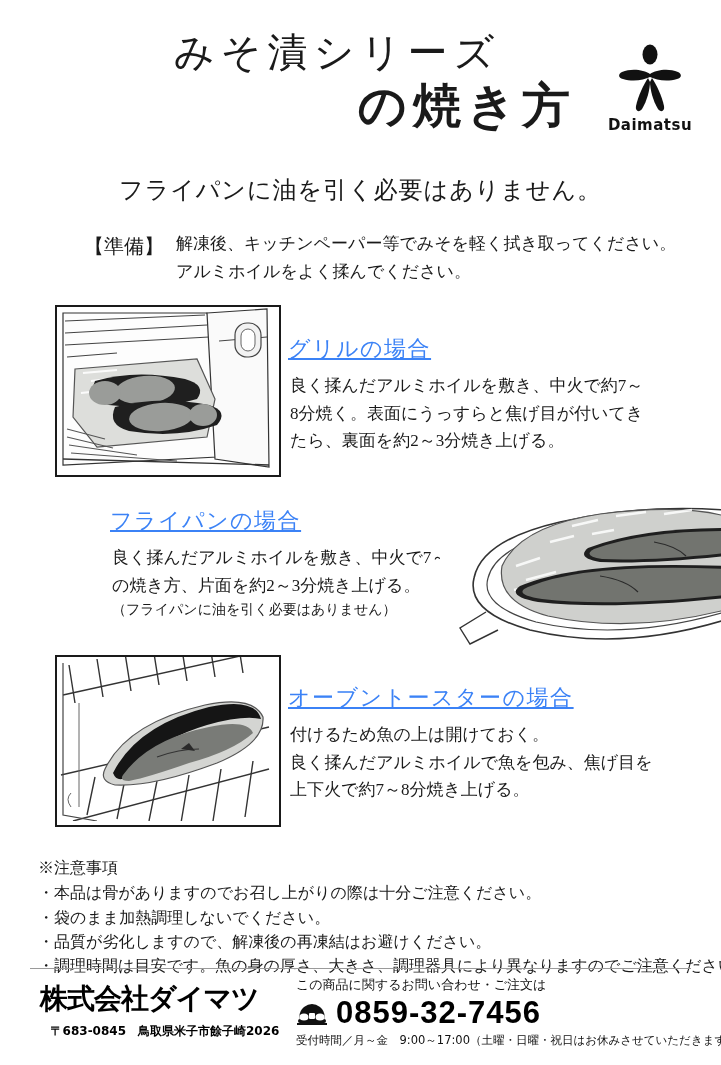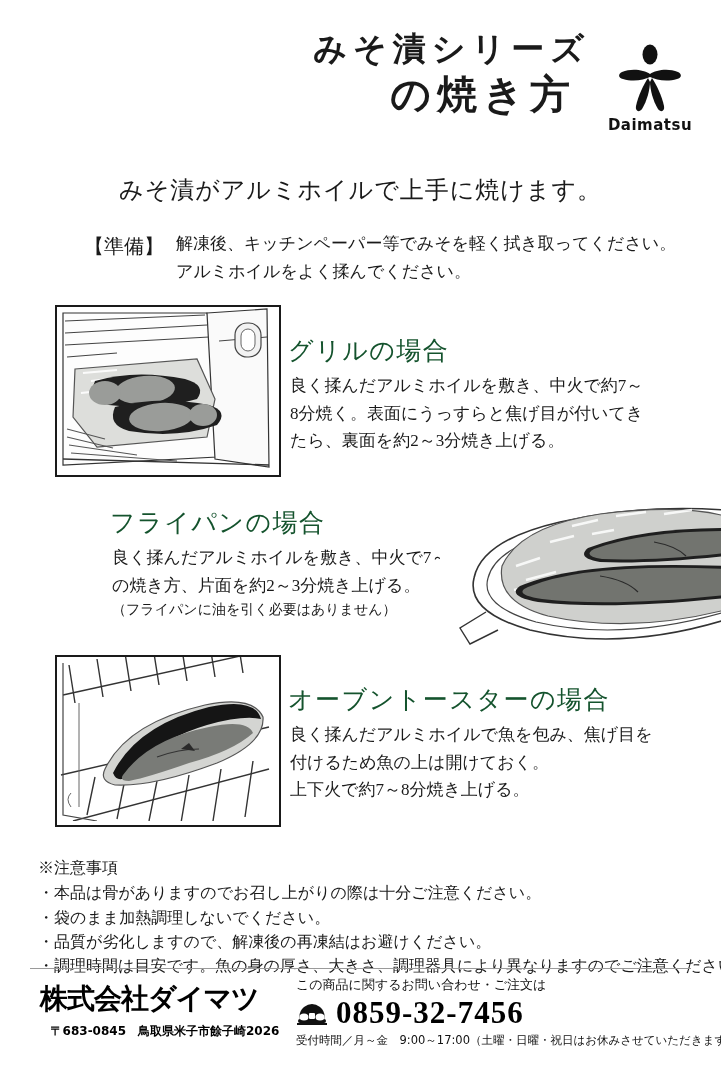--- a/index.html
+++ b/index.html
@@ -22,30 +22,30 @@
     position: absolute;
     left: 0; top: 0;
     width: 721px; height: 160px;
   }
   .title-block {
     position: absolute;
     left: 70px; top: 32px;
     width: 520px;
   }
   .title-line1 {
-    font-size: 33px;
-    font-weight: bold;
+    font-size: 40px;
+    font-weight: normal;
     letter-spacing: 6px;
     line-height: 1.0;
-    text-align: right;
+    text-align: center;
     padding-left: 14px;
     font-family: "DejaVu Serif", "Liberation Serif", serif;
   }
   .title-line2 {
-    font-size: 40px;
+    font-size: 48px;
     font-weight: bold;
     letter-spacing: 6px;
     line-height: 1.05;
     text-align: right;
     padding-right: 14px;
     margin-top: 8px;
     font-family: "DejaVu Serif", "Liberation Serif", serif;
   }
   .logo-block {
     position: absolute;
@@ -92,25 +92,26 @@
   .panel {
     position: absolute;
     border: 2px solid #1a1a1a;
     background: #fff;
     overflow: hidden;
   }
   .panel svg { display: block; }
 
   .sec-heading {
     position: absolute;
-    font-size: 25px;
+    font-size: 22px;
     font-weight: normal;
     letter-spacing: 1.5px;
-    color: #14532d;
-    white-space: nowrap;
+    color: #3b82f6;
+    white-space: nowrap;
+    text-decoration: underline;
   }
   .sec-body {
     position: absolute;
     font-size: 17px;
     line-height: 1.62;
     color: #1a1a1a;
   }
   .sec-body div { white-space: nowrap; }
   .sec-note { font-size: 14px; letter-spacing: 0px; }
 
@@ -189,21 +190,21 @@
   .contact-phone-row {
     display: flex;
     align-items: center;
     margin-top: 1px;
   }
   .phone-icon { flex: 0 0 auto; margin-right: 8px; }
   .contact-phone {
     font-size: 31px;
     font-weight: bold;
     letter-spacing: 1px;
-    font-family: Liberation Serif, serif;
+    font-family: Liberation Sans, sans-serif;
     color: #000;
     white-space: nowrap;
   }
   .contact-hours {
     margin-top: 2px;
     font-size: 11.5px;
     font-family: "DejaVu Sans", "Liberation Sans", sans-serif;
     color: #111;
     white-space: nowrap;
   }
@@ -224,21 +225,21 @@
         <path d="M36 30 C 30 26, 18 24, 8 28 C 4 30, 4 34, 9 35 C 19 38, 30 36, 36 33 Z"></path>
         <path d="M36 30 C 42 26, 54 24, 64 28 C 68 30, 68 34, 63 35 C 53 38, 42 36, 36 33 Z"></path>
         <path d="M34 34 C 30 40, 24 52, 22 62 C 21 67, 25 69, 28 65 C 33 57, 36 45, 36 38 Z"></path>
         <path d="M38 34 C 42 40, 48 52, 50 62 C 51 67, 47 69, 44 65 C 39 57, 36 45, 36 38 Z"></path>
       </g>
     </svg>
     <span class="logo-word">Daimatsu</span>
   </div>
 </div>
 
-<div class="lead">みそ漬がアルミホイルで上手に焼けます。</div>
+<div class="lead">フライパンに油を引く必要はありません。</div>
 
 <div class="prep">
   <div class="prep-row">
     <span class="prep-label">【準備】</span>
     <span class="prep-lines">
       <div>解凍後、キッチンペーパー等でみそを軽く拭き取ってください。</div>
       <div>アルミホイルをよく揉んでください。</div>
     </span>
   </div>
 </div>
@@ -349,22 +350,22 @@
 
     <path d="M56 116 Q80 68 152 50 Q198 40 204 62 Q186 58 150 68 Q96 84 70 120 Q60 126 56 116 Z" fill="#151515"></path>
 
     <path d="M66 118 Q92 82 152 70 Q190 62 196 76 Q176 94 132 106 Q92 120 72 124 Q62 124 66 118 Z" fill="#797b77"></path>
     <path d="M100 100 Q122 92 142 92" stroke="#333" stroke-width="1.2" fill="none"></path>
     <path d="M124 92 L132 86 L138 94 Z" fill="#2a2a2a"></path>
   </svg>
 </div>
 <div class="sec-heading" id="heading-toaster">オーブントースターの場合</div>
 <div class="sec-body" id="body-toaster">
+  <div>付けるため魚の上は開けておく。</div>
   <div>良く揉んだアルミホイルで魚を包み、焦げ目を</div>
-  <div>付けるため魚の上は開けておく。</div>
   <div>上下火で約7～8分焼き上げる。</div>
 </div>
 
 <div class="notices">
   <div class="notices-title">※注意事項</div>
   <ul>
     <li>・本品は骨がありますのでお召し上がりの際は十分ご注意ください。</li>
     <li>・袋のまま加熱調理しないでください。</li>
     <li>・品質が劣化しますので、解凍後の再凍結はお避けください。</li>
     <li>・調理時間は目安です。魚の身の厚さ、大きさ、調理器具により異なりますのでご注意ください。</li>

